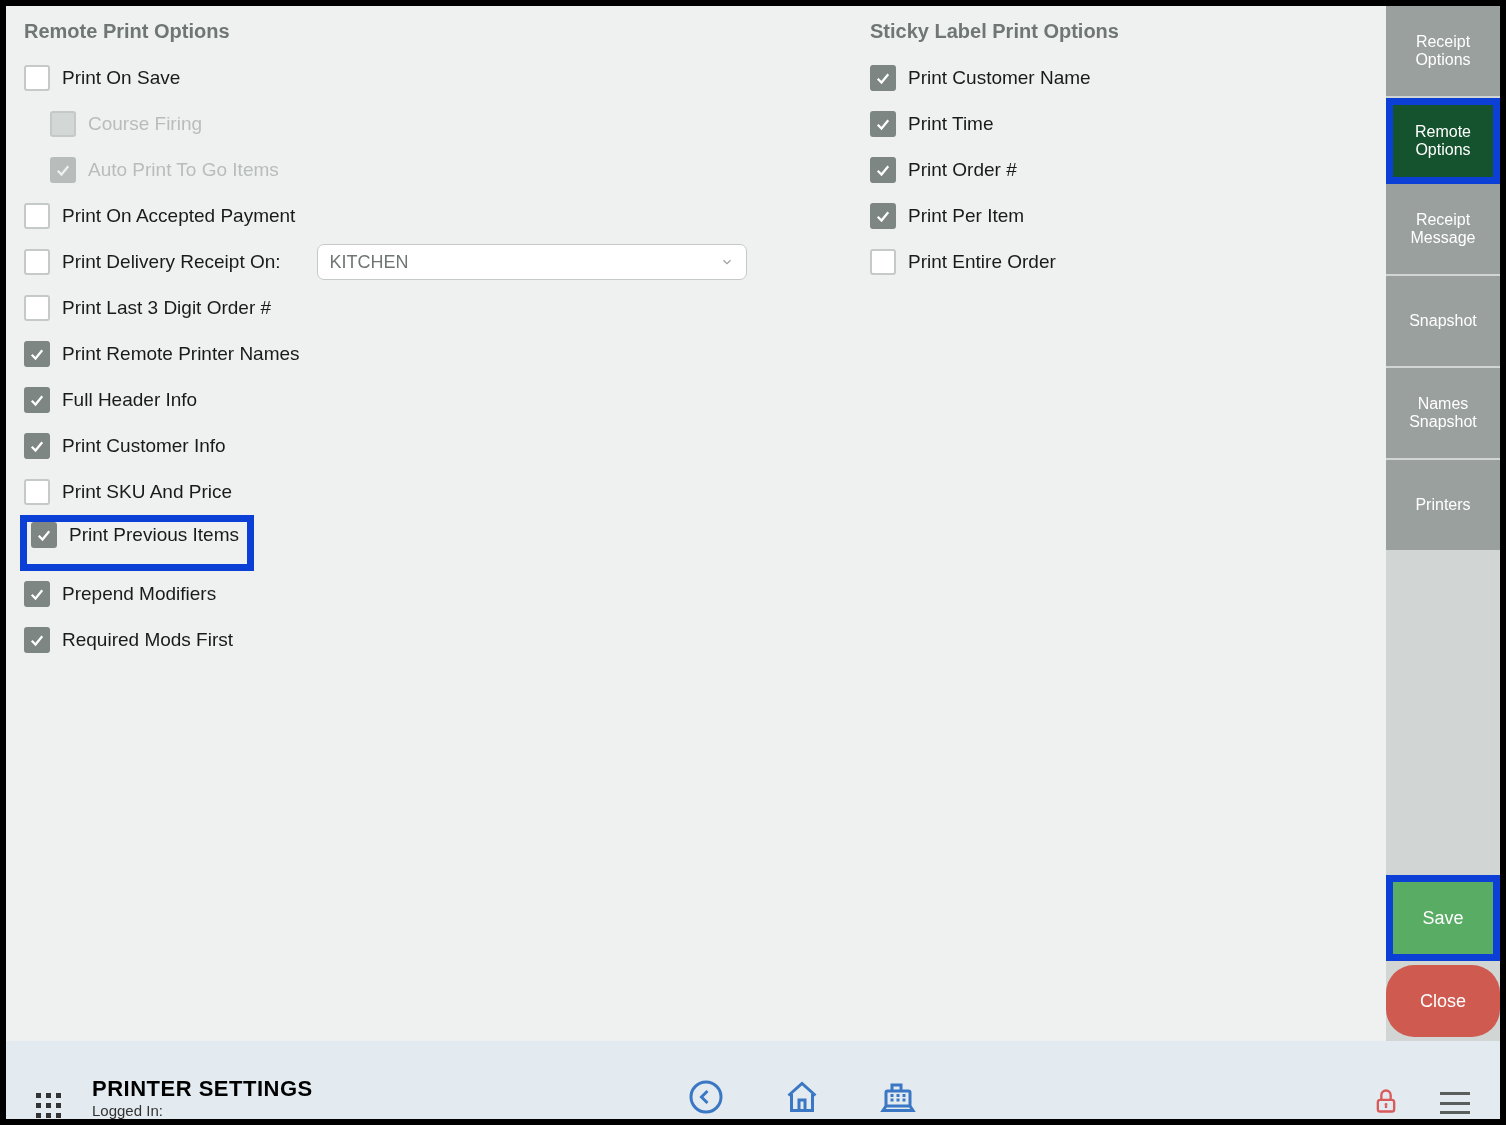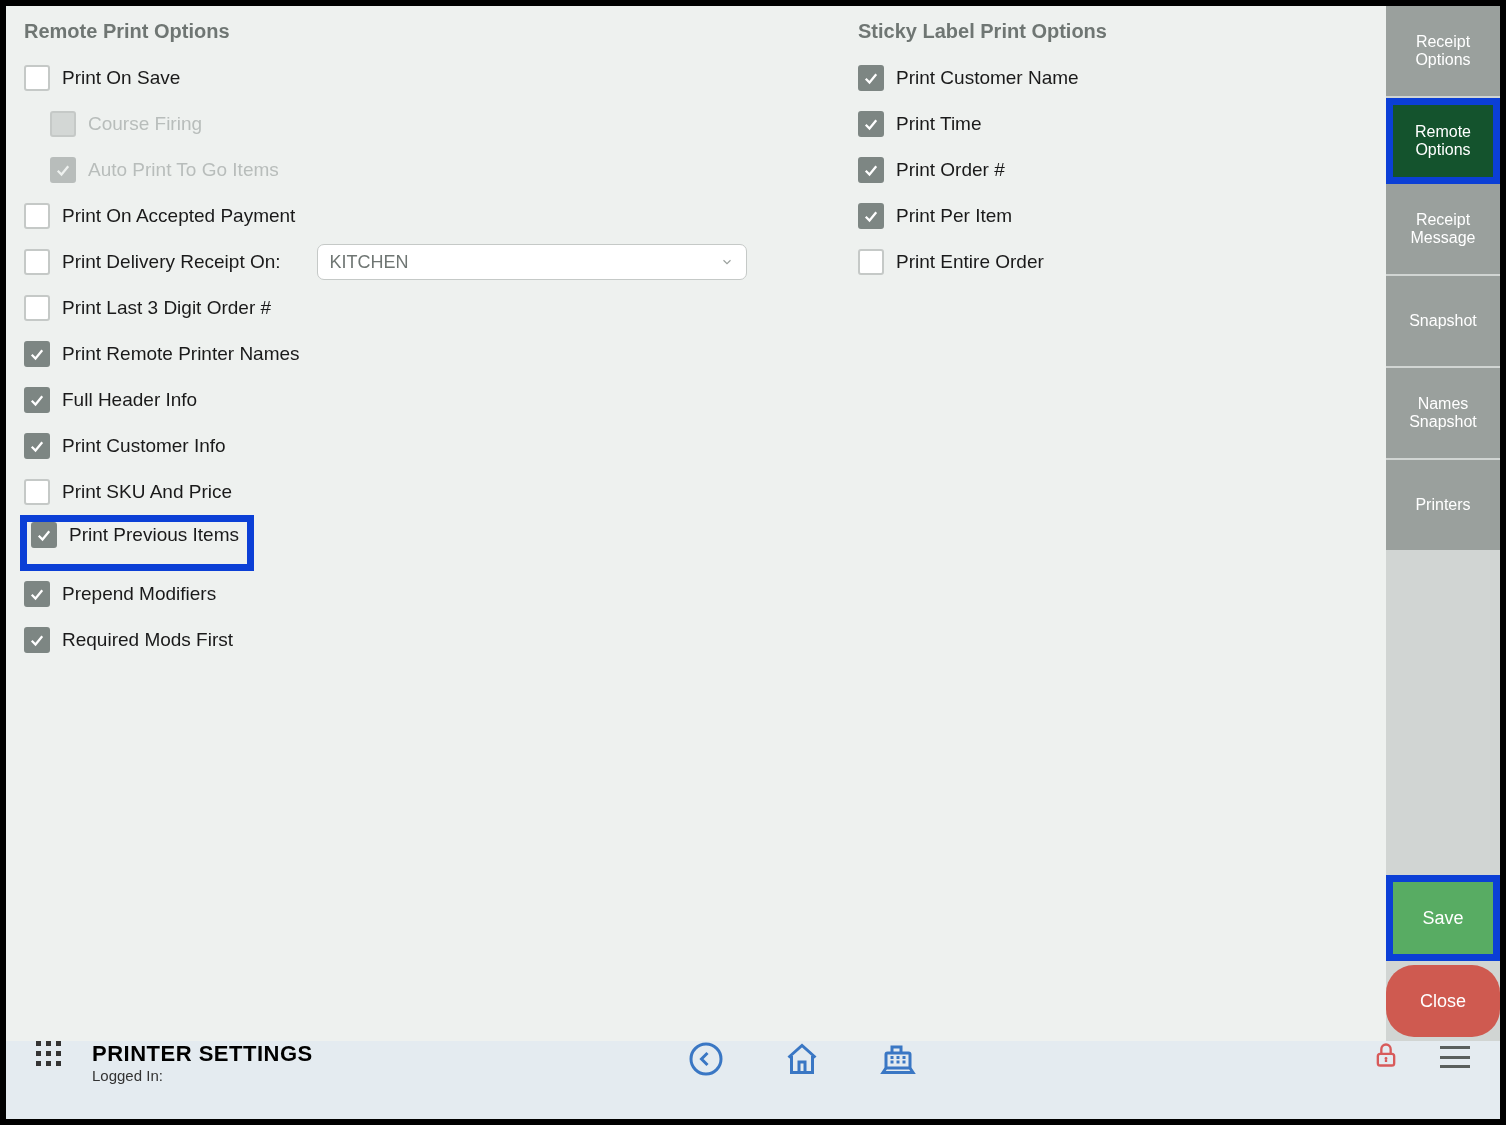--- a/index.html
+++ b/index.html
@@ -20,21 +20,21 @@
   }
   .main {
     flex: 1;
     display: flex;
     overflow: hidden;
   }
   .content {
     flex: 1;
     padding: 14px 18px;
     display: flex;
-    gap: 4px;
+    gap: 16px;
   }
   .left-col, .right-col {
     display: flex;
     flex-direction: column;
   }
   .left-col { width: 830px; }
   .right-col { flex: 1; }
   .section-title {
     color: #6f7673;
     font-weight: 700;
@@ -150,21 +150,21 @@
     margin-top: 4px;
   }
   .action-save { background: #58ac63; }
   .action-highlight { border: 7px solid #0b3fd6; height: 86px; }
   .action-close { background: #cf5a50; margin-bottom: 4px; border-radius: 28px; }
   
   .footer {
     height: 78px;
     background: #e4ebf0;
     display: flex;
-    align-items: flex-start;
+    align-items: flex-end;
     padding: 0 30px;
     gap: 30px;
   }
   .dots-icon {
     width: 26px; height: 26px;
     display: grid;
     grid-template-columns: repeat(3, 5px);
     grid-template-rows: repeat(3, 5px);
     gap: 5px;
     cursor: pointer;

